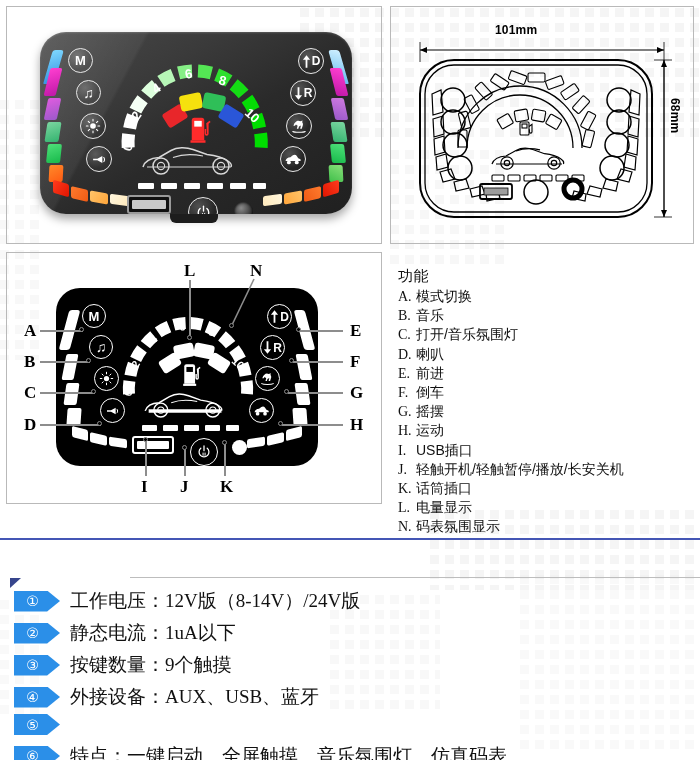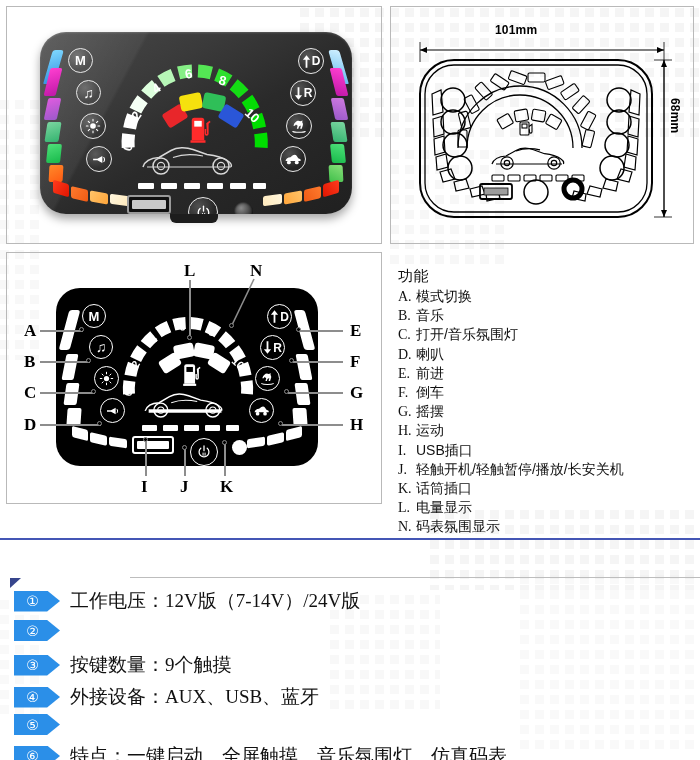--- a/index.html
+++ b/index.html
@@ -668,27 +668,28 @@
 
   <div class="banner-notch" style="left:10px; top:578px;"></div>
   <div class="banner-rule" style="left:130px; top:577px; width:570px;"></div>
 
   <div id="spec-rows">
       <div class="spec-row" style="left: 14px; top: 588px;">
         <div class="badge">
           <div class="bg"></div>
           <b>①</b>
         </div>
-        <div class="spec-text">工作电压：12V版（7-14V）/24V版</div>
+        <div class="spec-text">工作电压：12V版（8-14V）/24V版</div>
       </div>
       <div class="spec-row" style="left: 14px; top: 620px;">
         <div class="badge">
           <div class="bg"></div>
           <b>②</b>
         </div>
+        <div class="spec-text">静态电流：1uA以下</div>
       </div>
       <div class="spec-row" style="left: 14px; top: 652px;">
         <div class="badge">
           <div class="bg"></div>
           <b>③</b>
         </div>
         <div class="spec-text">按键数量：9个触摸</div>
       </div>
       <div class="spec-row" style="left: 14px; top: 684px;">
         <div class="badge">

